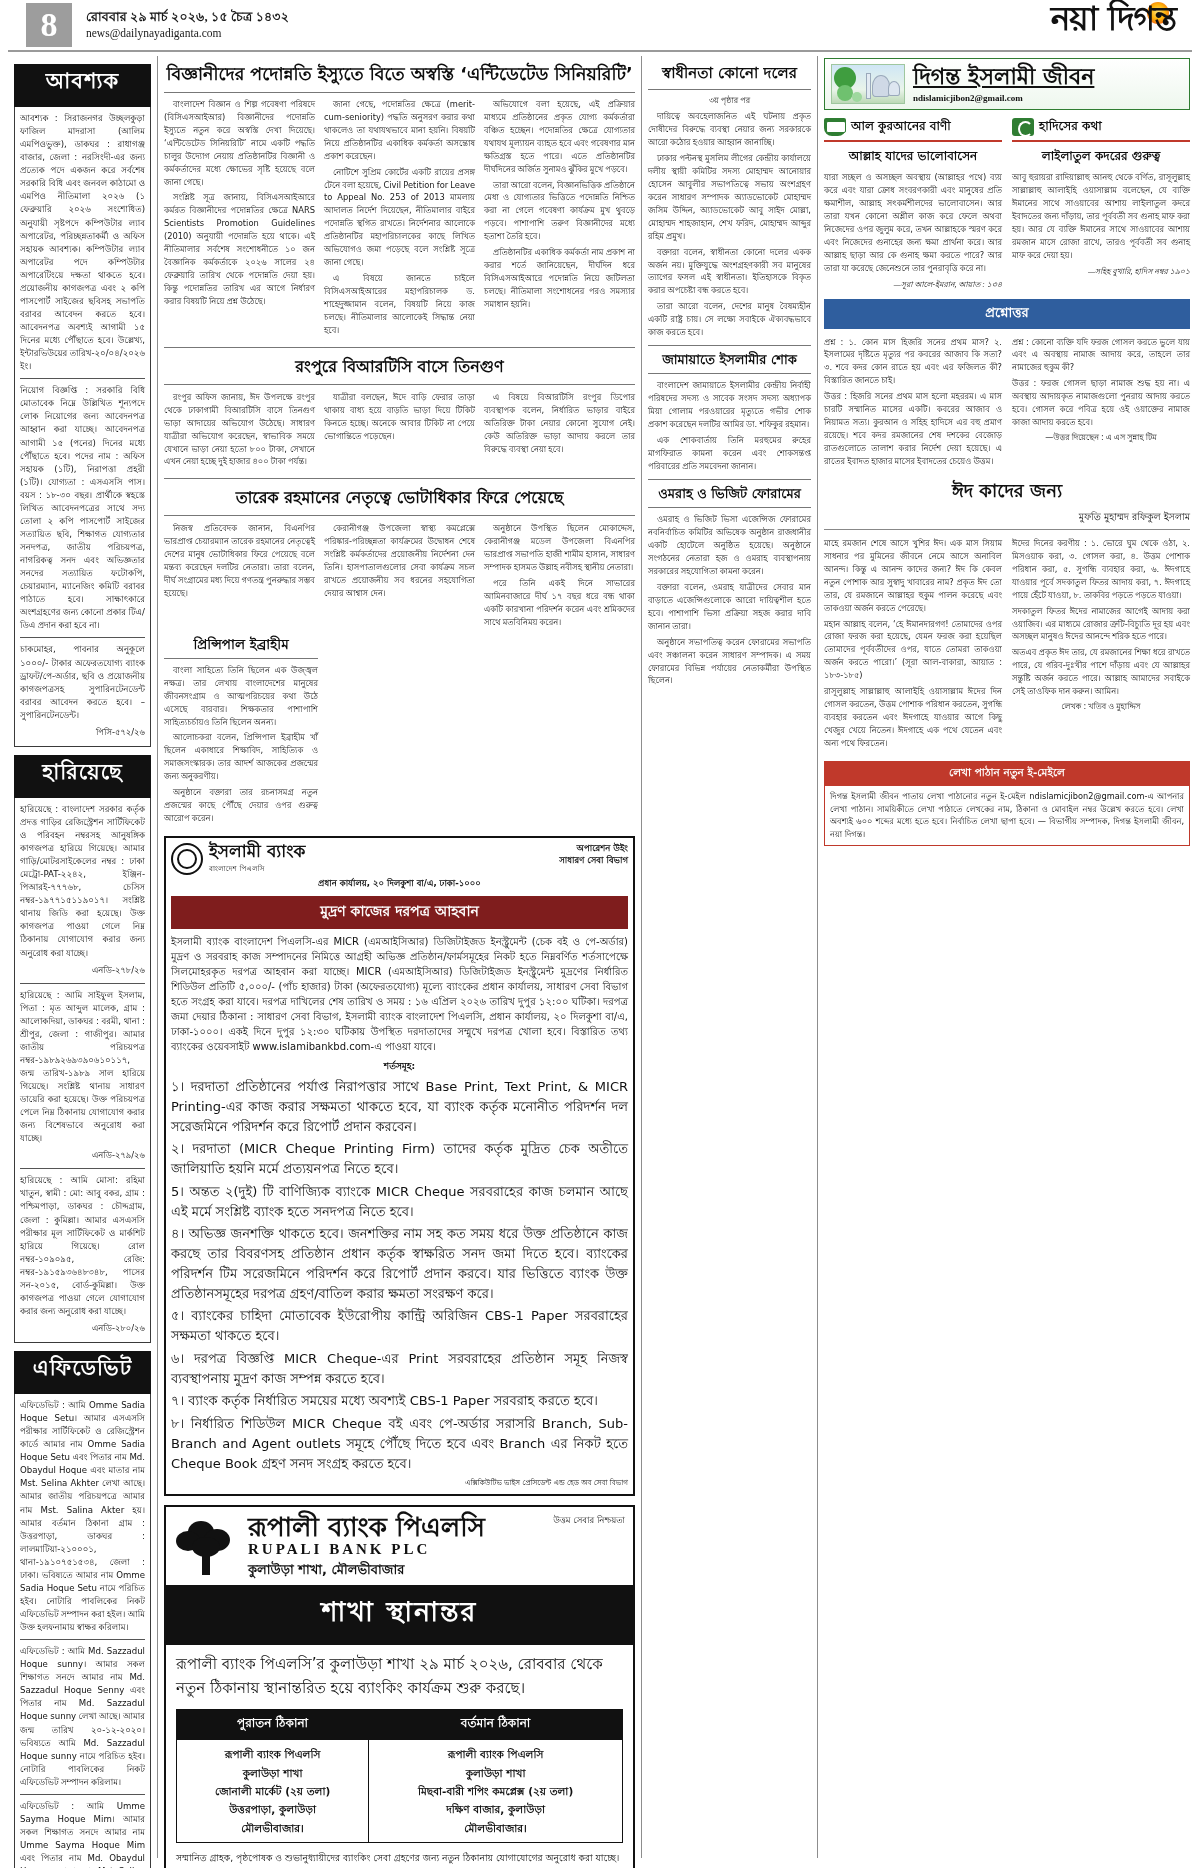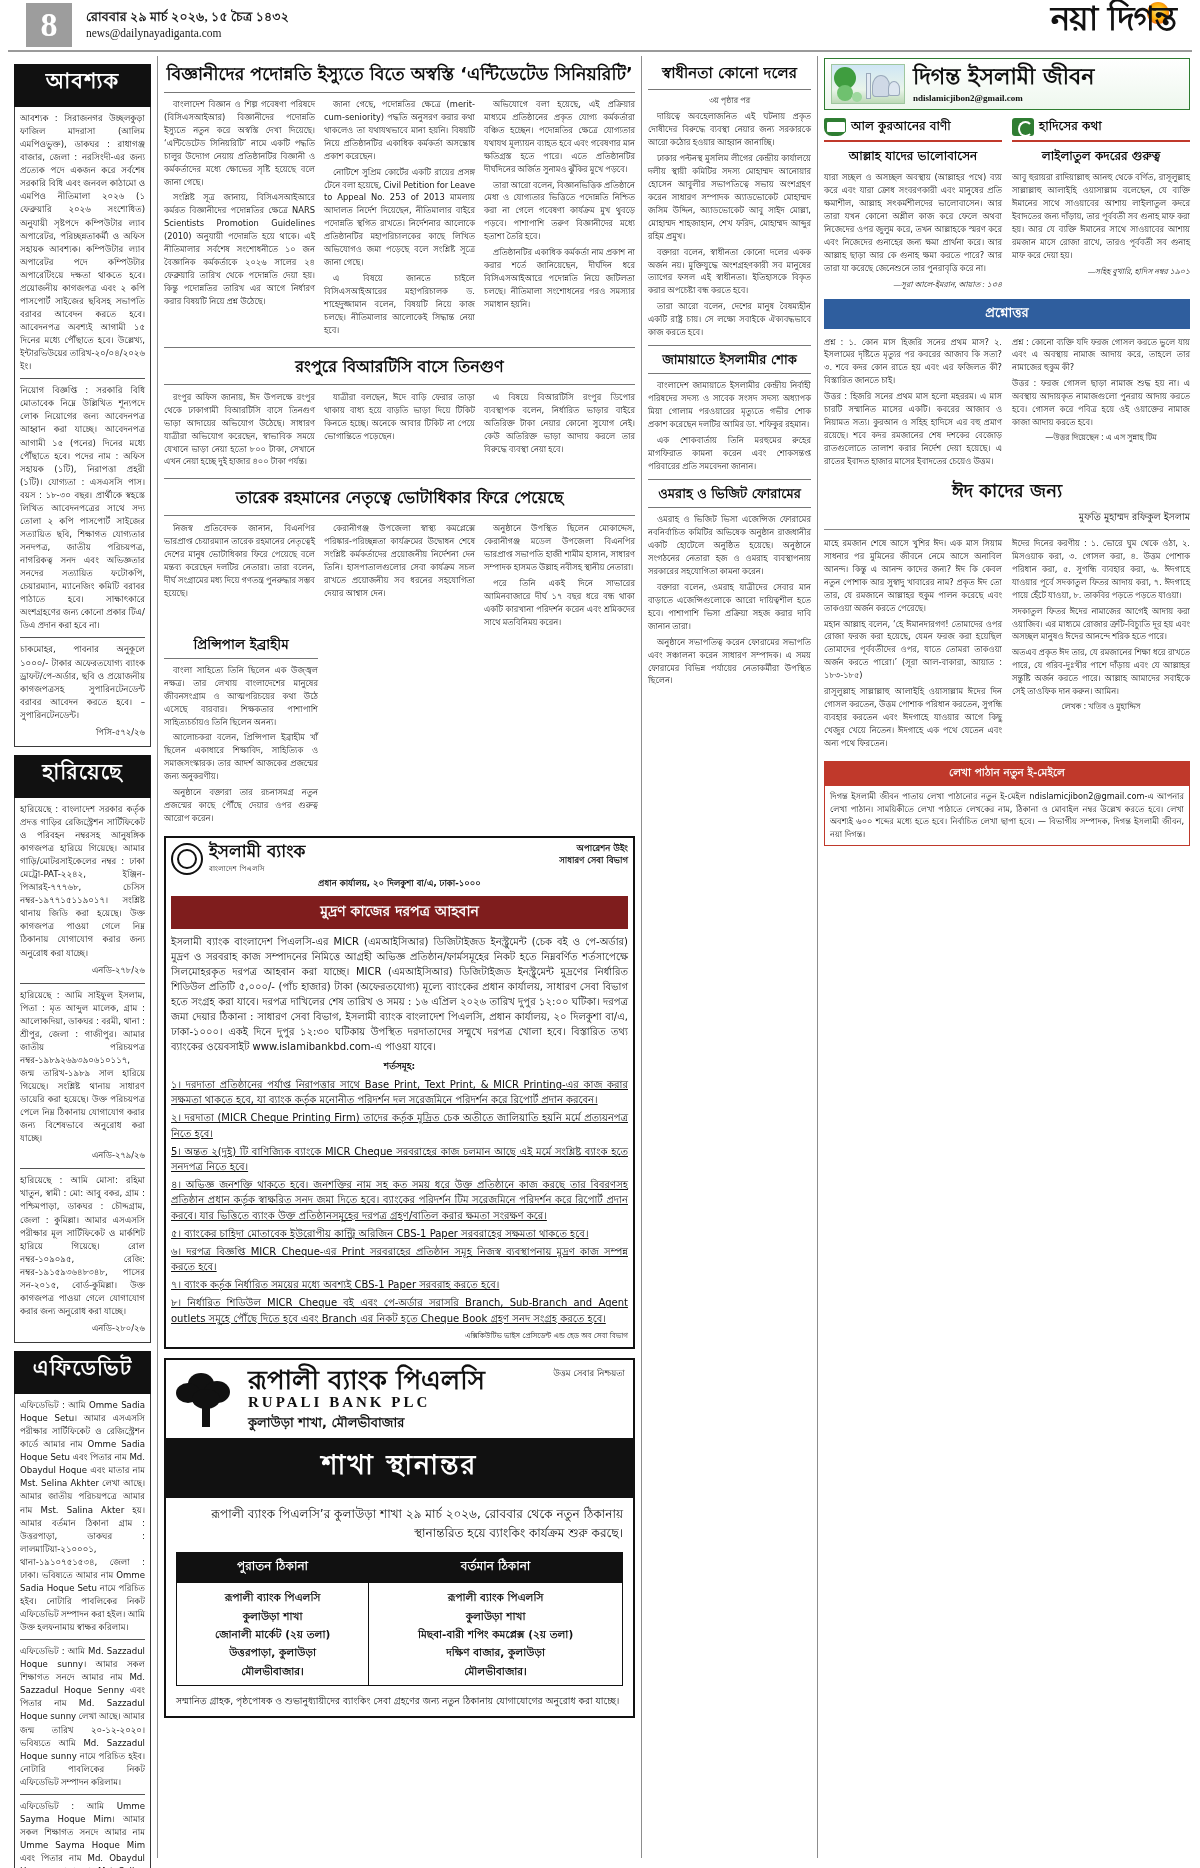--- a/index.html
+++ b/index.html
@@ -99,21 +99,21 @@
   .isl-pic .dome{ position:absolute; width:18px;height:22px; background:#cfd9e6;
     border-radius:50% 50% 20% 20%; left:40px; top:10px; border:1px solid #9aa9bb;}
   .isl-pic .dome2{ position:absolute; width:12px;height:15px; background:#dde6f0;
     border-radius:50% 50% 20% 20%; left:56px; top:16px; border:1px solid #9aa9bb;}
   .isl-pic .min{ position:absolute; width:5px;height:26px;background:#e3ebf3; left:34px; top:8px;border:1px solid #9aa9bb;}
   .isl-pic .b1{ position:absolute; width:22px;height:22px;border-radius:50%;background:#3f9d3f; left:2px;top:2px;}
   .isl-pic .b2{ position:absolute; width:16px;height:16px;border-radius:50%;background:#6fc16f; left:5px;top:20px;}
   .isl-pic .b3{ position:absolute; width:10px;height:10px;border-radius:50%;background:#9ed89e; left:20px;top:27px;}
   .isl-title{
     font-family:"DejaVu Sans",sans-serif; font-weight:700;
-    font-size:22px; color:#111; line-height:1.1;
+    font-size:22px; color:#111; line-height:1.1;text-decoration:underline;
   }
   .isl-mail{ font-size:9px; font-family:"Liberation Serif",serif; font-weight:700; margin-top:3px; }
 
   .two-sec{ display:flex; gap:10px; margin-top:7px; }
   .sec{ flex:1; }
   .sec-hdr{ display:flex; align-items:center; gap:5px; border-bottom:2px solid #c0392b; padding-bottom:3px; }
   .sec-hdr .ic{ width:22px;height:18px; flex:none; position:relative; }
   .quran-ic{ background:#2f7d32; border-radius:2px 2px 8px 8px; }
   .quran-ic:after{ content:""; position:absolute; left:2px; top:3px; width:18px;height:10px;
      background:#fff; border:1px solid #2f7d32; border-radius:2px; }
@@ -145,37 +145,37 @@
   .ibbl-logo{ width:32px;height:32px; border:2px solid #111; border-radius:50%; position:relative; flex:none;}
   .ibbl-logo:after{ content:""; position:absolute; inset:4px; border:2px solid #111; border-radius:50%;}
   .ibbl-name{ font-family:"DejaVu Sans",sans-serif; font-weight:700; font-size:17px; line-height:1; }
   .ibbl-sub{ font-size:7px; font-family:"DejaVu Sans",sans-serif; letter-spacing:.3px; margin-top:2px;}
   .ibbl-right{ text-align:right; font-family:"DejaVu Sans",sans-serif; font-size:8.5px; font-weight:700; line-height:1.4;}
   .ibbl-addr{ text-align:center; font-family:"DejaVu Sans",sans-serif; font-size:8.5px; font-weight:700; margin-top:2px;}
   .ibbl-banner{ background:#7f1d1d; color:#fff; text-align:center; font-family:"DejaVu Sans",sans-serif;
       font-weight:700; font-size:14px; padding:4px 0 5px; margin:5px 0; }
   .ibbl-body{ font-size:10px; line-height:1.5; text-align:justify; font-family:"DejaVu Sans",sans-serif; }
   .cond-h{ text-align:center; font-weight:700; font-size:9px; font-family:"DejaVu Sans",sans-serif; margin:5px 0 3px; }
-  .cond-l{ font-size:10px; line-height:1.52; font-family:"DejaVu Sans",sans-serif; margin-bottom:3px; text-align:justify;text-decoration:underline;}
+  .cond-l{ font-size:13px; line-height:1.52; font-family:"DejaVu Sans",sans-serif; margin-bottom:3px; text-align:justify;}
   .ibbl-foot{ text-align:right; font-size:7.2px; font-family:"DejaVu Sans",sans-serif; margin-top:4px;}
 
   
   .rup-frame{ border:2px solid #111; margin-top:9px; }
   .rup-top{ display:flex; align-items:center; gap:8px; padding:7px 8px 4px; }
   .rup-tree{ width:66px;height:58px; position:relative; flex:none; }
   .rup-tree .c{ position:absolute; background:#111; border-radius:50%; }
   .rup-tree .trunk{ position:absolute; left:28px; top:30px; width:8px; height:26px; background:#111;}
   .rup-txt{ flex:1; }
   .rup-bn{ font-family:"DejaVu Sans",sans-serif; font-weight:700; font-size:26px; line-height:1; }
   .rup-en{ font-family:"Liberation Serif",serif; font-weight:700; font-size:15px; letter-spacing:3px; margin-top:1px;}
   .rup-br{ font-family:"DejaVu Sans",sans-serif; font-weight:700; font-size:13px; margin-top:2px;}
   .rup-tag{ font-family:"DejaVu Sans",sans-serif; font-size:8.5px; text-align:right; align-self:flex-start; }
   .rup-banner{ background:#111; color:#fff; text-align:center; font-family:"DejaVu Sans",sans-serif;
      font-weight:700; font-size:27px; padding:6px 0 9px; letter-spacing:2px;}
-  .rup-body{ font-size:12px; line-height:1.6; text-align:right; font-family:"DejaVu Sans",sans-serif; padding:7px 10px 5px; }
+  .rup-body{ font-size:15px; line-height:1.6; text-align:left; font-family:"DejaVu Sans",sans-serif; padding:7px 10px 5px; }
   table.rup-tbl{ width:calc(100% - 20px); margin:4px 10px 6px; border-collapse:collapse; }
   table.rup-tbl th{ border:1px solid #111; background:#111; color:#fff; font-family:"DejaVu Sans",sans-serif;
      font-size:12px; padding:4px 0 5px; }
   table.rup-tbl td{ border:1px solid #111; text-align:center; font-family:"DejaVu Sans",sans-serif;
      font-size:10.5px; font-weight:700; padding:5px 4px; line-height:1.75; vertical-align:top;}
   .rup-note{ font-size:9.2px; font-family:"DejaVu Sans",sans-serif; text-align:justify; padding:2px 10px 8px; line-height:1.55;}
 </style>
 </head>
 <body>
 

